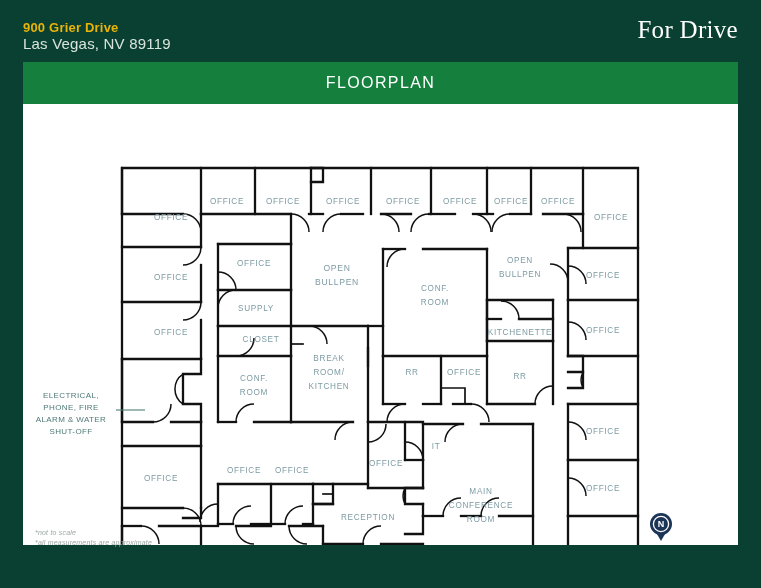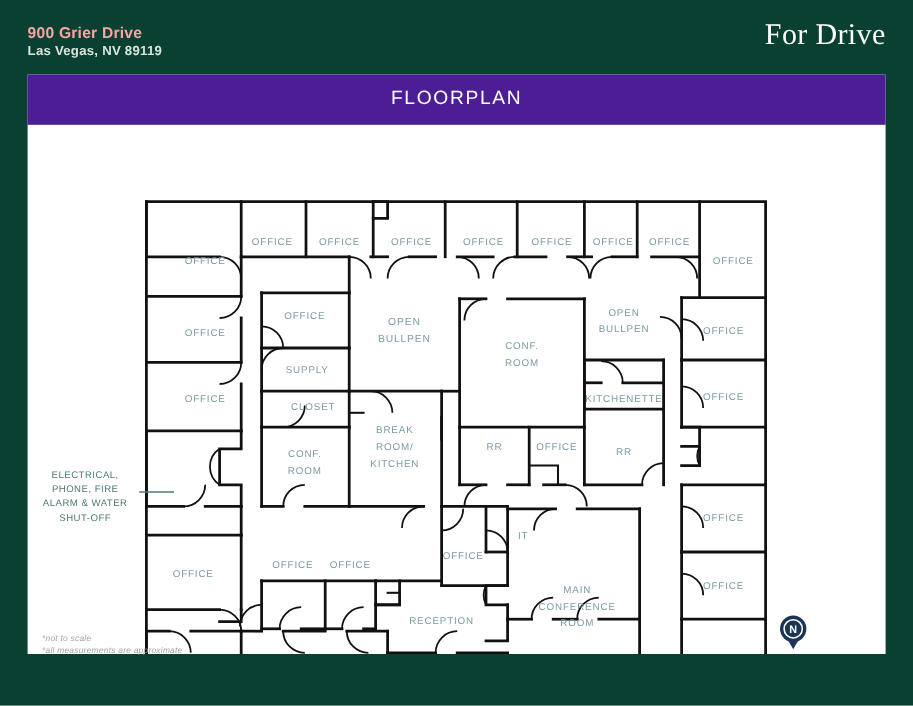--- a/index.html
+++ b/index.html
@@ -10,41 +10,41 @@
     overflow:hidden;
   }
   .page{position:relative;width:761px;height:588px;}
 
   
   .header{
     position:absolute;left:0;top:0;width:761px;height:62px;
   }
   .addr{
     position:absolute;left:23px;top:20px;
-    color:#fca5a5;font-size:13px;font-weight:bold;letter-spacing:.2px;
+    color:#eab308;font-size:13px;font-weight:bold;letter-spacing:.2px;
     line-height:15px;
   }
   .city{
     position:absolute;left:23px;top:37px;
-    color:#d8e4de;font-size:11px;letter-spacing:.2px;line-height:13px;font-weight:bold;
+    color:#d8e4de;font-size:15px;letter-spacing:.2px;line-height:13px;
   }
   .forsale{
     position:absolute;right:23px;top:16px;
     color:#ffffff;font-family:"Liberation Serif", serif;
     font-size:25px;letter-spacing:.3px;
   }
 
   
   .card{
     position:absolute;left:23px;top:62px;width:715px;height:483px;
     background:#ffffff;
   }
   .banner{
     position:absolute;left:0;top:0;width:715px;height:42px;
-    background:#4c1d95;
+    background:#15803d;
     display:flex;align-items:center;justify-content:center;
   }
   .banner-title{
     color:#ffffff;font-size:16px;letter-spacing:1.4px;font-weight:normal;
   }
   .plan-area{
     position:absolute;left:0;top:42px;width:715px;height:441px;
   }
   .fn{
     position:absolute;left:12px;color:#9aa7a3;font-size:7px;

